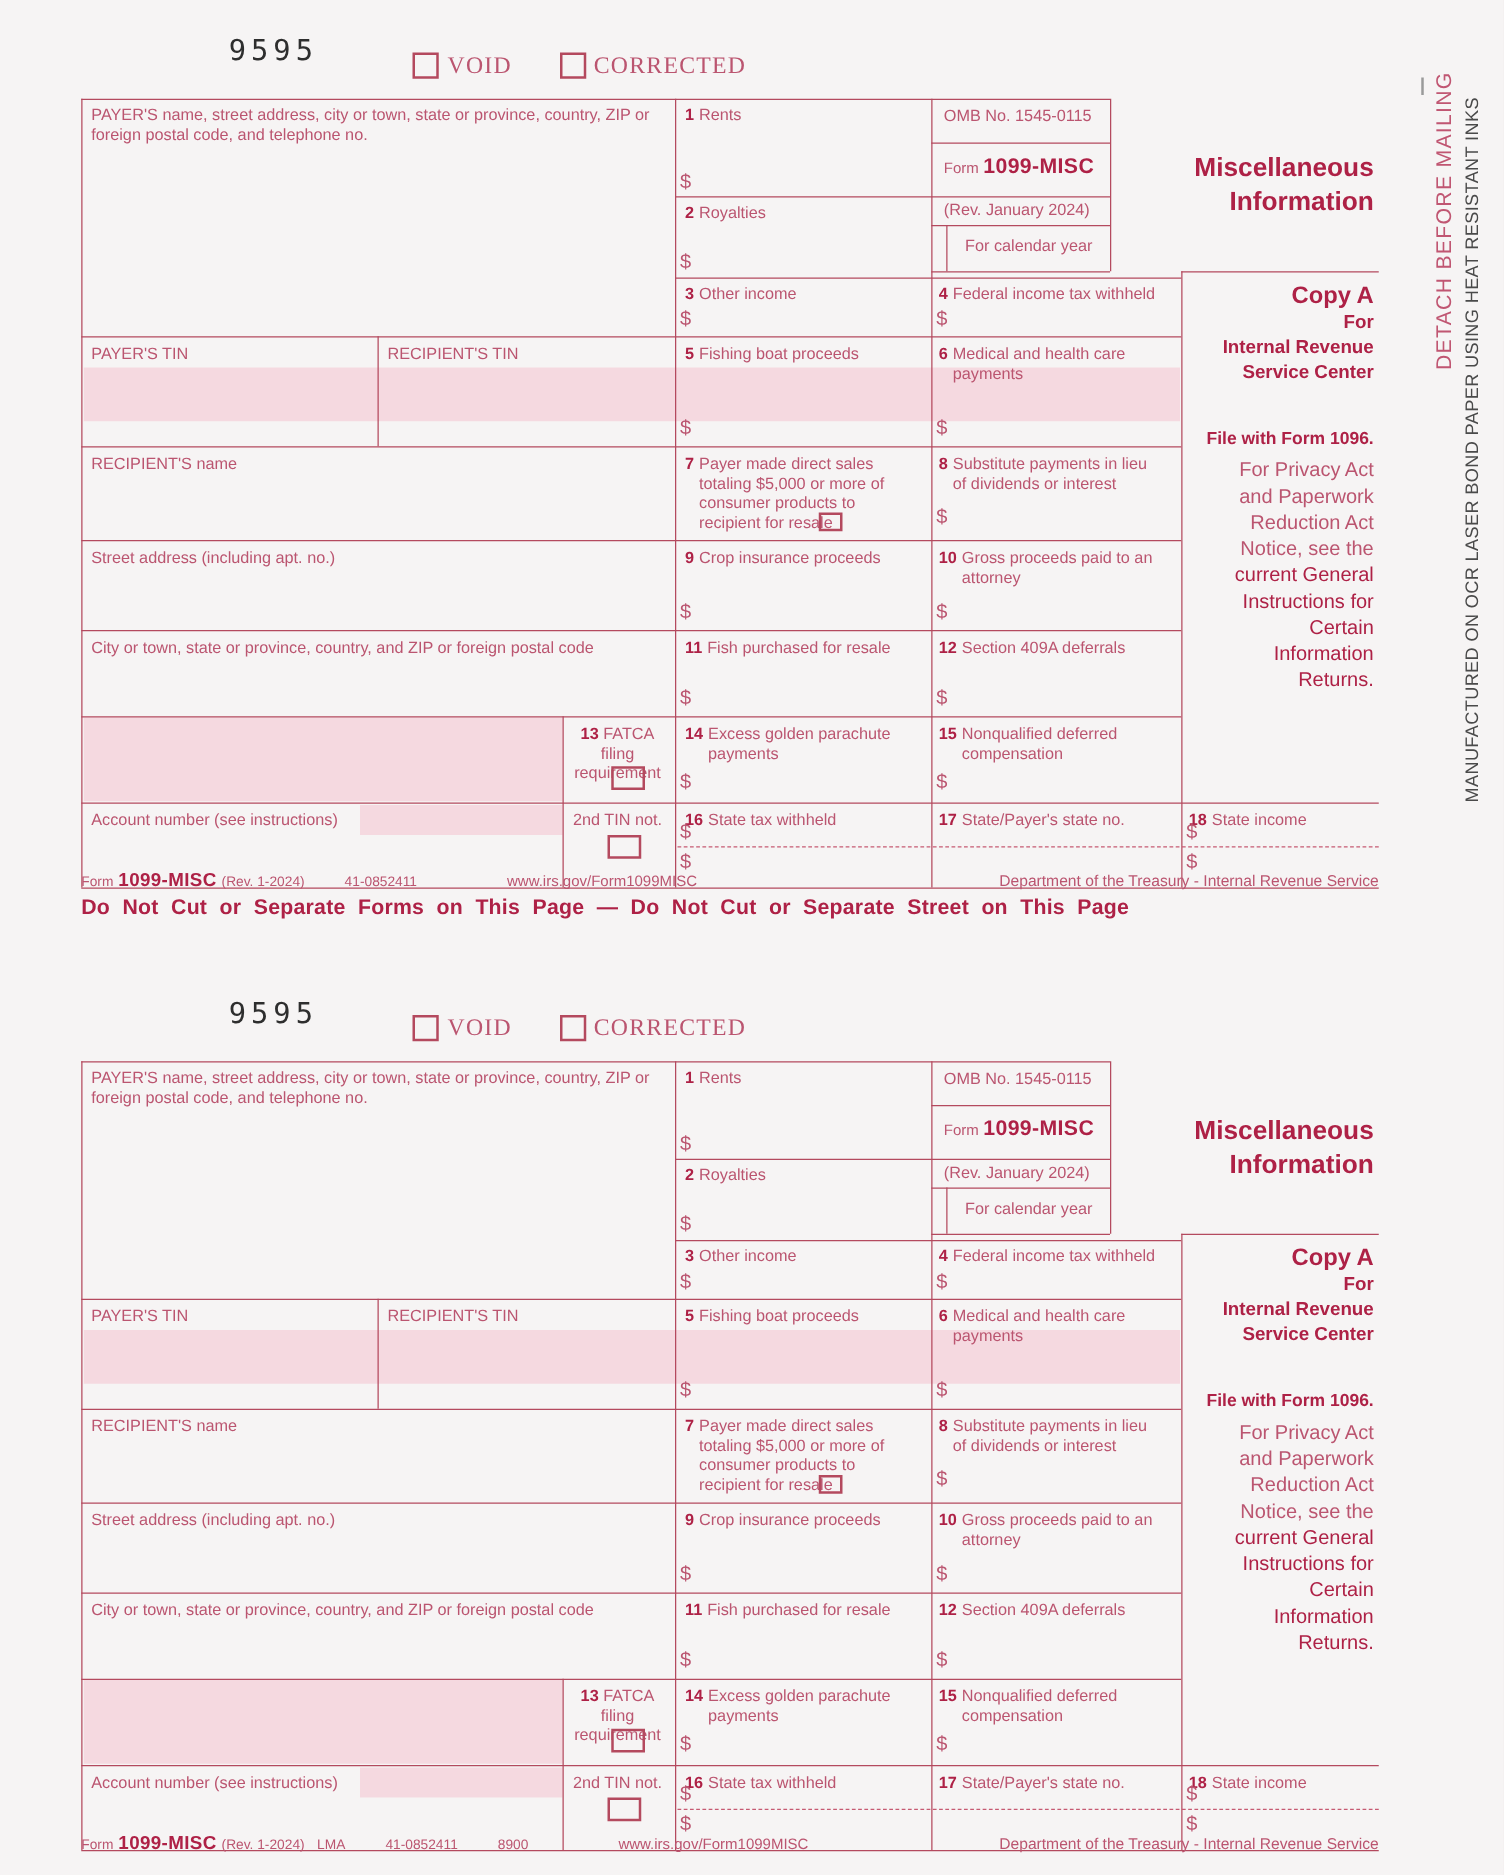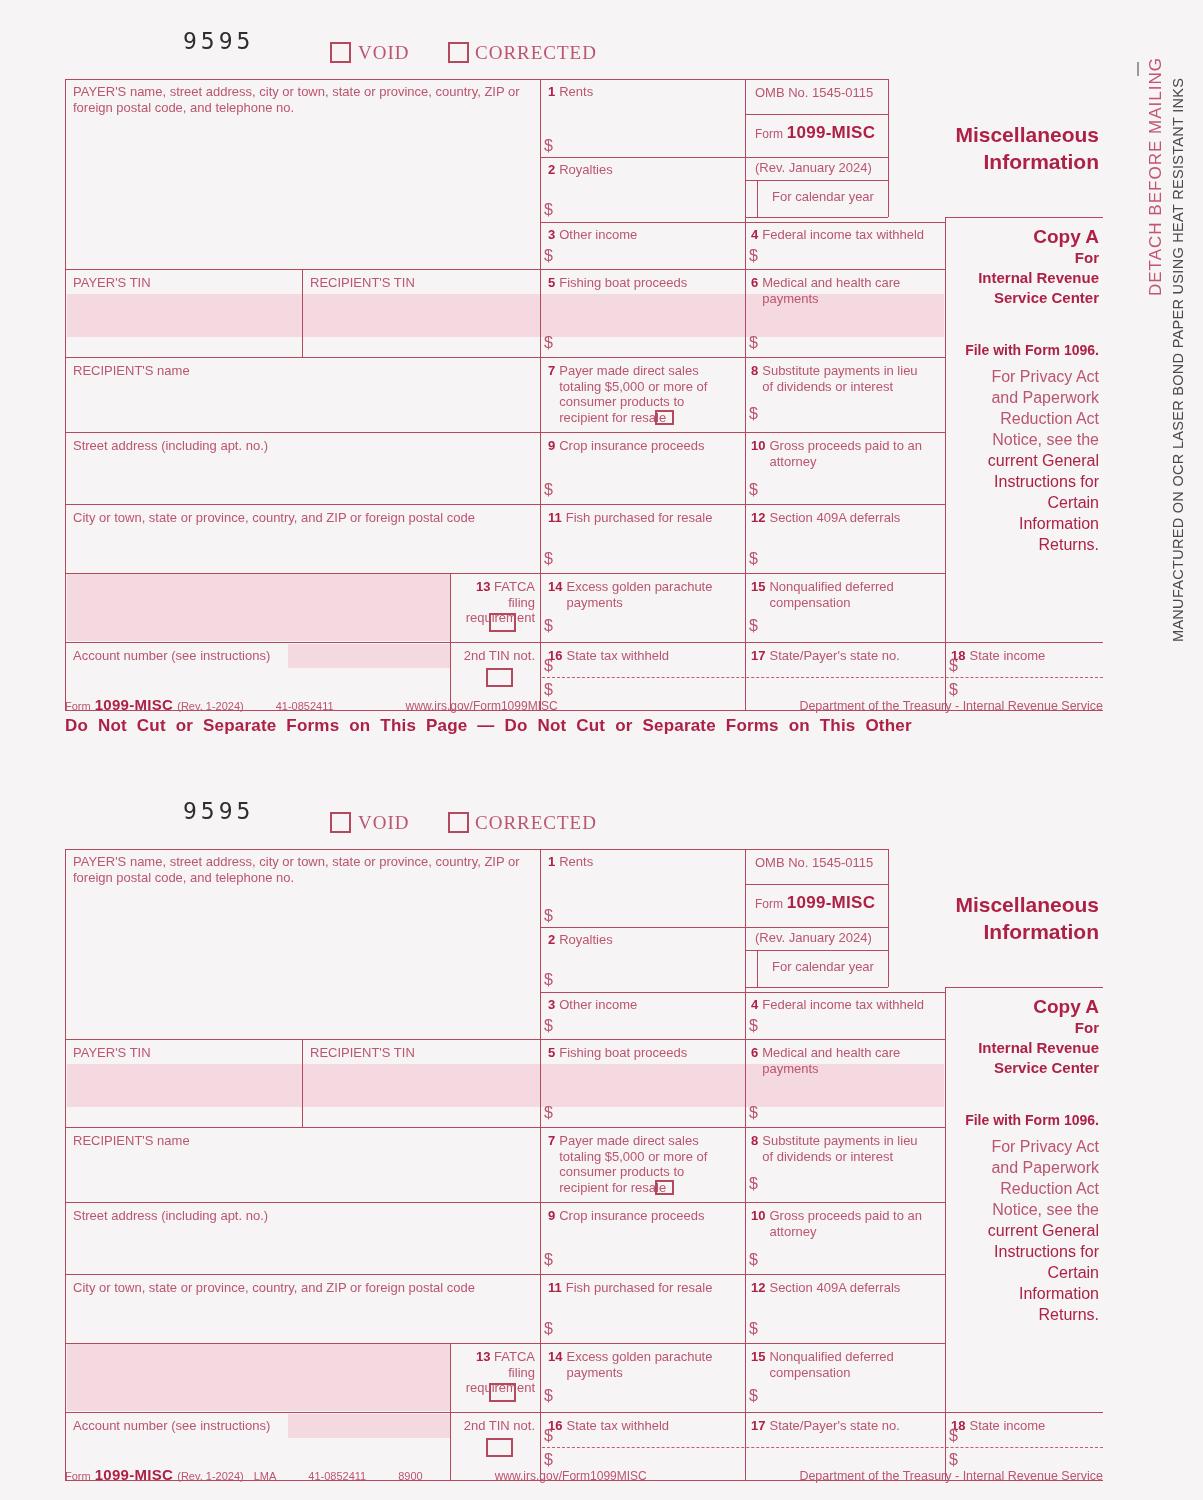--- a/index.html
+++ b/index.html
@@ -24,21 +24,21 @@
   .hl,.vl,.dash,.band{display:block;position:absolute;}
   .hl{border-top:1.6px solid var(--line);height:0;}
   .vl{border-left:1.6px solid var(--line);width:0;}
   .dash{border-top:1.4px dashed #c65a72;height:0;}
   .band{background:var(--band);}
   .lab{position:absolute;line-height:15.5px;}
   .flx{display:flex;gap:4px;}
   .num{font-weight:bold;color:var(--bold);white-space:nowrap;}
   .txt{flex:1;}
   .ds{position:absolute;font-size:16px;color:var(--ink);}
-  .right{text-align:right;}
+  .right{text-align:center;}
   .omb{position:absolute;}
   .fw{font-size:12px;}
   .fn{font-size:17px;font-weight:bold;color:var(--bold);letter-spacing:.3px;}
   .misc{position:absolute;font-size:21px;font-weight:bold;color:var(--bold);line-height:27px;text-align:right;}
   .copya{position:absolute;text-align:right;color:var(--bold);}
   .copya .l1{font-size:19px;font-weight:bold;line-height:23px;}
   .copya .l2{font-size:15px;font-weight:bold;line-height:20px;}
   .filew{font-size:14px;font-weight:bold;margin-top:34px;}
   .priv{margin-top:8px;font-size:16px;line-height:21px;}
   .priv .reg{color:#bb5570;font-weight:normal;display:block;}
@@ -406,17 +406,17 @@
     <span class="f-num">1099-MISC</span>
     <span class="f-rev">(Rev. 1-2024)</span>
     <span class="f-lma">LMA</span>
     <span class="f-plate">41-0852411</span>
     <span class="f-code">8900</span>
     <span class="f-url">www.irs.gov/Form1099MISC</span>
     <span class="f-dept">Department of the Treasury - Internal Revenue Service</span>
   </div>
 </div>
     </div>
-  <div class="divider">Do Not Cut or Separate Forms on This Page — Do Not Cut or Separate Forms on This Other</div>
+  <div class="divider">Do Not Cut or Separate Forms on This Page — Do Not Cut or Separate Street on This Page</div>
   <div class="vtext v-red">DETACH BEFORE MAILING</div>
   <div class="vtext v-gray">MANUFACTURED ON OCR LASER BOND PAPER USING HEAT RESISTANT INKS</div>
   <div class="tick"></div>
 </div>
 
 </body></html>

